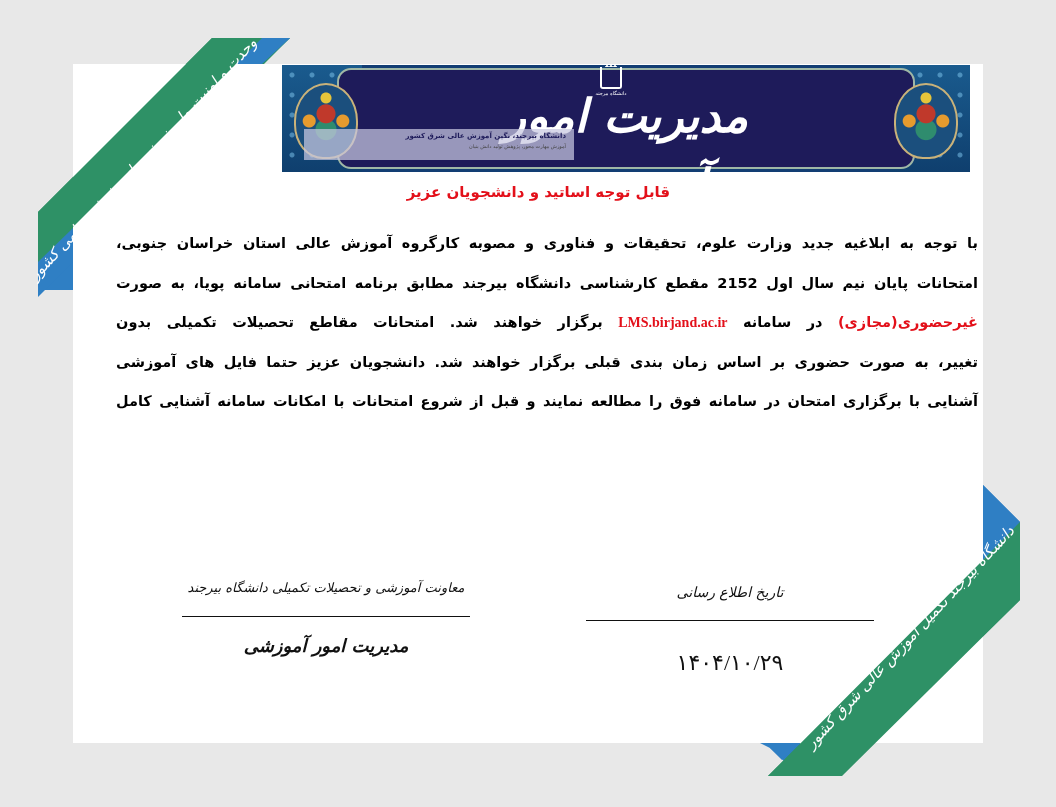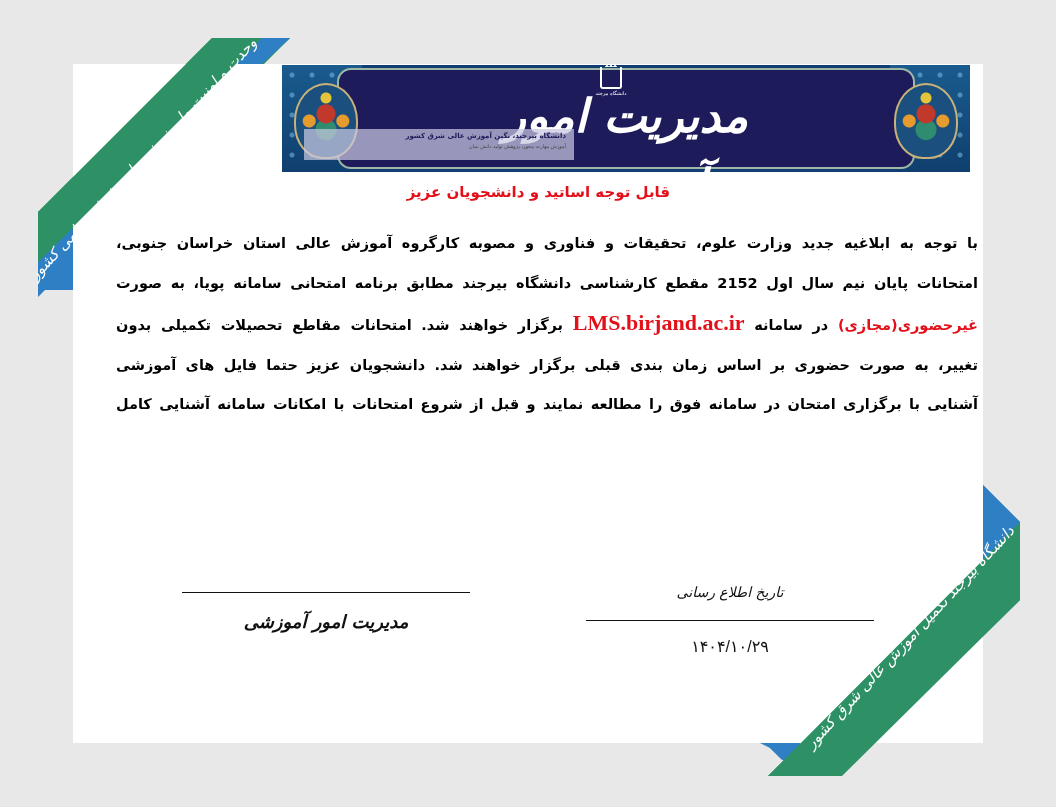--- a/index.html
+++ b/index.html
@@ -87,39 +87,39 @@
       direction:rtl; text-align:right; color:#e3101a;
       font-family:"DejaVu Sans", sans-serif; font-weight:bold; font-size:15px; line-height:24px;
     }
     .body-text {
       position:absolute; left:100px; top:224px; width:862px;
       direction:rtl; text-align:justify; text-align-last:right;
       color:#000; font-family:"DejaVu Sans", sans-serif; font-weight:bold;
       font-size:14.5px; line-height:39.5px;margin-left:16px;
     }
     .body-text .red { color:#e3101a; }
-    .body-text .link { color:#e3101a; font-family:"Liberation Serif", serif; font-weight:bold; font-size:22px; }
+    .body-text .link { color:#e3101a; font-family:"Liberation Serif", serif; font-weight:bold; font-size:14px; }
     .body-text .line { display:block; white-space:nowrap; text-align:justify; text-align-last:justify; }
     .body-text .line.last { text-align-last:right; }
 
     
     .sig-block { position:absolute; direction:rtl; text-align:center; color:#111; }
     .sig-left { left:182px; top:576px; width:288px; }
     .sig-right { left:586px; top:580px; width:288px; }
     .sig-role {
       font-family:"DejaVu Serif", serif; font-style:italic; font-size:13px; height:24px; line-height:24px;
     }
     .sig-right .sig-role { font-size:14px; }
     .sig-line { height:0; border-top:1.5px solid #111; margin-top:16px; }
     .sig-name {
       margin-top:18px; font-family:"DejaVu Serif", serif; font-style:italic; font-weight:bold;
       font-size:18px;
     }
     .sig-date {
-      margin-top:16px; font-family:Liberation Sans, sans-serif; font-size:16px; letter-spacing:3px;
+      margin-top:29px; font-family:Liberation Serif, serif; font-size:22px; letter-spacing:3px;
       direction:ltr;
     }
   </style>
 </head>
 <body>
 
 <svg class="ribbon-svg" viewBox="0 0 1056 807" xmlns="http://www.w3.org/2000/svg">
 
   <polygon points="250,38 290,38 262,64 222,64" fill="#2f7fc4"></polygon>
   <polygon points="38,250 73,215 73,290 38,290" fill="#2f7fc4"></polygon>
@@ -169,20 +169,21 @@
 
 <div class="body-text" id="body-text">
     <span class="line"><span>با توجه به ابلاغیه جدید وزارت علوم، تحقیقات و فناوری و مصوبه کارگروه آموزش عالی استان خراسان جنوبی،</span></span>
     <span class="line"><span>امتحانات پایان نیم سال اول 2152 مقطع کارشناسی دانشگاه بیرجند مطابق برنامه امتحانی سامانه پویا، به صورت</span></span>
     <span class="line"><span class="red">غیرحضوری(مجازی)</span><span> در سامانه </span><a class="link">LMS.birjand.ac.ir</a><span> برگزار خواهند شد. امتحانات مقاطع تحصیلات تکمیلی بدون</span></span>
     <span class="line"><span>تغییر، به صورت حضوری بر اساس زمان بندی قبلی برگزار خواهند شد. دانشجویان عزیز حتما فایل های آموزشی</span></span>
     <span class="line"><span>آشنایی با برگزاری امتحان در سامانه فوق را مطالعه نمایند و قبل از شروع امتحانات با امکانات سامانه آشنایی کامل</span></span>
   </div>
 
 <div class="sig-block sig-left">
+  <div class="sig-role">معاونت آموزشی و تحصیلات تکمیلی دانشگاه بیرجند</div>
   <div class="sig-line"></div>
   <div class="sig-name">مدیریت امور آموزشی</div>
 </div>
 <div class="sig-block sig-right">
   <div class="sig-role">تاریخ اطلاع رسانی</div>
   <div class="sig-line"></div>
   <div class="sig-date">۱۴۰۴/۱۰/۲۹</div>
 </div>
 
 </body></html>

